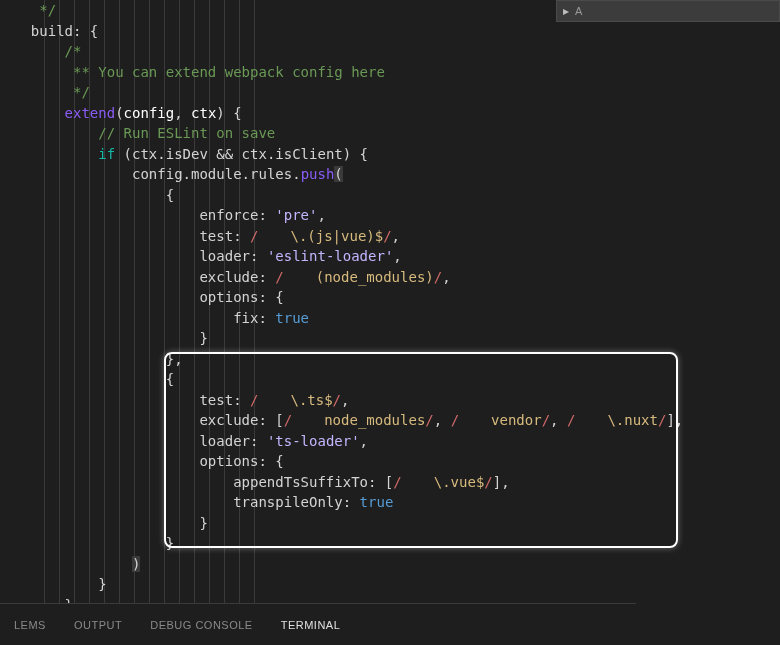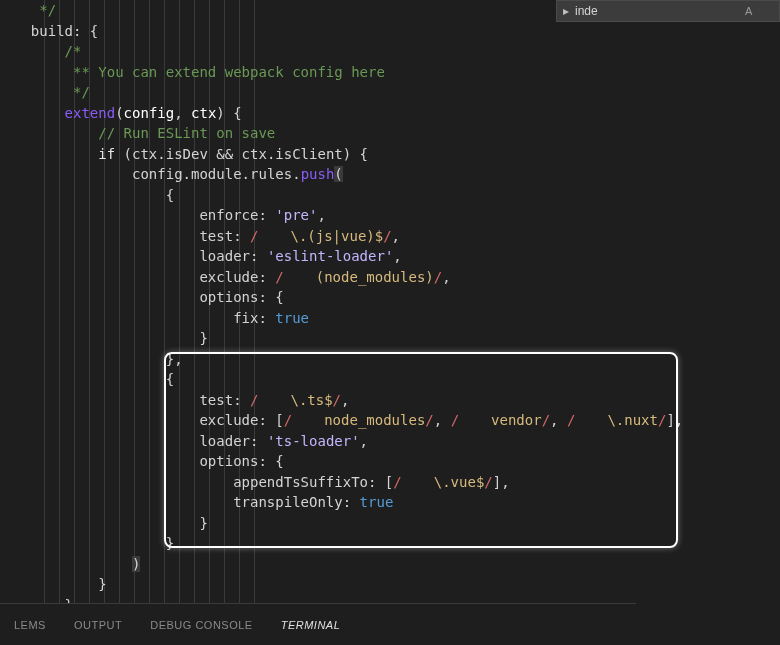--- a/index.html
+++ b/index.html
@@ -40,21 +40,21 @@
     bottom: 0;
   }
   .code {
     position: absolute;
     left: 14px;
     top: 0;
     white-space: pre;
     line-height: 20.5px;
   }
   .c-comment { color: #6a9955; }
-  .c-keyword { color: #e5e5e5; margin-top: 9px; }
+  .c-keyword { color: #14b8a6; margin-top: 9px; }
   .c-func    { color: #8b5cf6; }
   .c-var     { color: #ffffff; }
   .c-prop    { color: #d4d4d4; text-align: right; }
   .c-string  { color: #c4b5fd; }
   .c-regex   { color: #d16969; }
   .c-regex2  { color: #d7ba7d; margin-left: 32px; }
   .c-num     { color: #569cd6; }
   .c-plain   { color: #d4d4d4; }
   .c-bracket-hl { background: #3a3a3a; }
   .highlight-box {
@@ -79,21 +79,20 @@
     color: #8a8a8a;
     letter-spacing: 0.5px;
   }
   .panel-strip .tab {
     padding: 0 14px;
     cursor: pointer;
     text-transform: uppercase;
   }
   .panel-strip .tab.active {
     color: #e0e0e0;
-    font-style: italic;
   }
   .overlay-search {
     position: absolute;
     top: 0;
     right: 0;
     width: 224px;
     height: 22px;
     background: #3c3c3c;
     border: 1px solid #4a4a4a;
     display: flex;
@@ -143,21 +142,20 @@
       <div class="guide" style="left: 195px;"></div>
       <div class="guide" style="left: 210px;"></div>
       <div class="guide" style="left: 225px;"></div>
       <div class="guide" style="left: 240px;"></div>
     </div>
   <div class="code" id="code"><div><span class="c-comment">   */</span></div><div><span class="c-prop">  build</span><span class="c-plain">: {</span></div><div><span class="c-comment">      /*</span></div><div><span class="c-comment">       ** You can extend webpack config here</span></div><div><span class="c-comment">       */</span></div><div><span class="c-plain">      </span><span class="c-func">extend</span><span class="c-plain">(</span><span class="c-var">config</span><span class="c-plain">, </span><span class="c-var">ctx</span><span class="c-plain">) {</span></div><div><span class="c-plain">          </span><span class="c-comment">// Run ESLint on save</span></div><div><span class="c-plain">          </span><span class="c-keyword">if</span><span class="c-plain"> (ctx.</span><span class="c-prop">isDev</span><span class="c-plain"> &amp;&amp; ctx.</span><span class="c-prop">isClient</span><span class="c-plain">) {</span></div><div><span class="c-plain">              config.</span><span class="c-prop">module</span><span class="c-plain">.</span><span class="c-prop">rules</span><span class="c-plain">.</span><span class="c-func">push</span><span class="c-bracket-hl">(</span></div><div><span class="c-plain">                  {</span></div><div><span class="c-plain">                      </span><span class="c-prop">enforce</span><span class="c-plain">: </span><span class="c-string">'pre'</span><span class="c-plain">,</span></div><div><span class="c-plain">                      </span><span class="c-prop">test</span><span class="c-plain">: </span><span class="c-regex">/</span><span class="c-regex2">\.(js|vue)$</span><span class="c-regex">/</span><span class="c-plain">,</span></div><div><span class="c-plain">                      </span><span class="c-prop">loader</span><span class="c-plain">: </span><span class="c-string">'eslint-loader'</span><span class="c-plain">,</span></div><div><span class="c-plain">                      </span><span class="c-prop">exclude</span><span class="c-plain">: </span><span class="c-regex">/</span><span class="c-regex2">(node_modules)</span><span class="c-regex">/</span><span class="c-plain">,</span></div><div><span class="c-plain">                      </span><span class="c-prop">options</span><span class="c-plain">: {</span></div><div><span class="c-plain">                          </span><span class="c-prop">fix</span><span class="c-plain">: </span><span class="c-num">true</span></div><div><span class="c-plain">                      }</span></div><div><span class="c-plain">                  },</span></div><div><span class="c-plain">                  {</span></div><div><span class="c-plain">                      </span><span class="c-prop">test</span><span class="c-plain">: </span><span class="c-regex">/</span><span class="c-regex2">\.ts$</span><span class="c-regex">/</span><span class="c-plain">,</span></div><div><span class="c-plain">                      </span><span class="c-prop">exclude</span><span class="c-plain">: [</span><span class="c-regex">/</span><span class="c-regex2">node_modules</span><span class="c-regex">/</span><span class="c-plain">, </span><span class="c-regex">/</span><span class="c-regex2">vendor</span><span class="c-regex">/</span><span class="c-plain">, </span><span class="c-regex">/</span><span class="c-regex2">\.nuxt</span><span class="c-regex">/</span><span class="c-plain">],</span></div><div><span class="c-plain">                      </span><span class="c-prop">loader</span><span class="c-plain">: </span><span class="c-string">'ts-loader'</span><span class="c-plain">,</span></div><div><span class="c-plain">                      </span><span class="c-prop">options</span><span class="c-plain">: {</span></div><div><span class="c-plain">                          </span><span class="c-prop">appendTsSuffixTo</span><span class="c-plain">: [</span><span class="c-regex">/</span><span class="c-regex2">\.vue$</span><span class="c-regex">/</span><span class="c-plain">],</span></div><div><span class="c-plain">                          </span><span class="c-prop">transpileOnly</span><span class="c-plain">: </span><span class="c-num">true</span></div><div><span class="c-plain">                      }</span></div><div><span class="c-plain">                  }</span></div><div><span class="c-plain">              </span><span class="c-bracket-hl">)</span></div><div><span class="c-plain">          }</span></div><div><span class="c-plain">      }</span></div></div>
   <div class="highlight-box" id="hl" style="left: 164px; top: 352px; width: 514px; height: 196px;"></div>
 
   <div class="overlay-search">
     <span class="expand-icon">▸</span>
-    <input type="text" value="inde" style="">
     <span class="aa">A</span>
   </div>
 </div>
 
 <div class="panel-strip" id="panel">
     <div class="tab">LEMS</div>
     <div class="tab">OUTPUT</div>
     <div class="tab">DEBUG CONSOLE</div>
     <div class="tab active">TERMINAL</div>
   </div>

